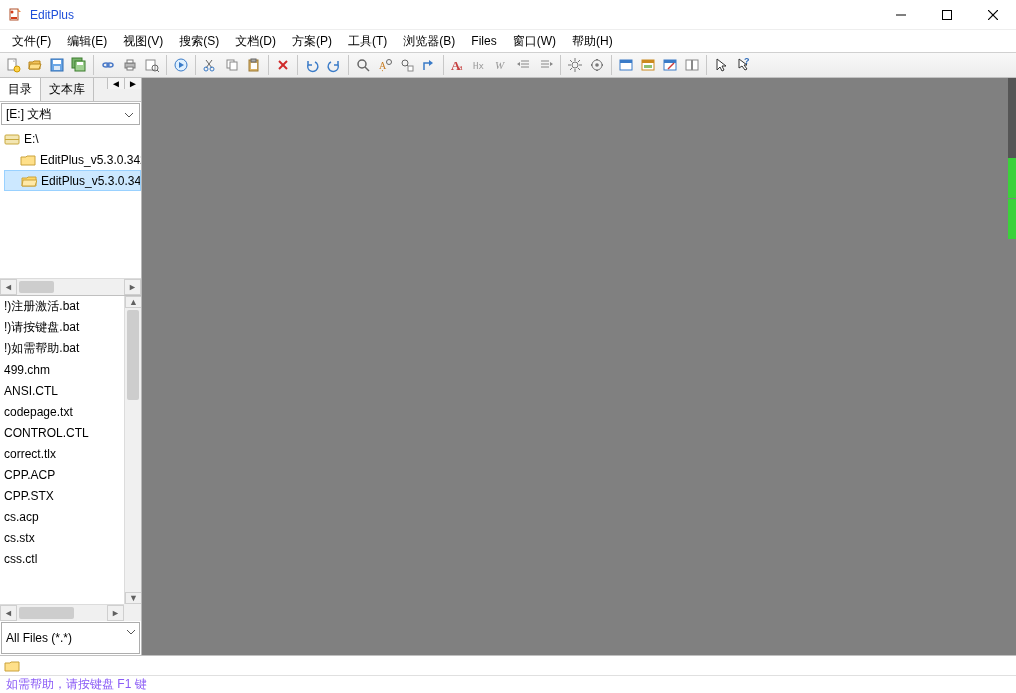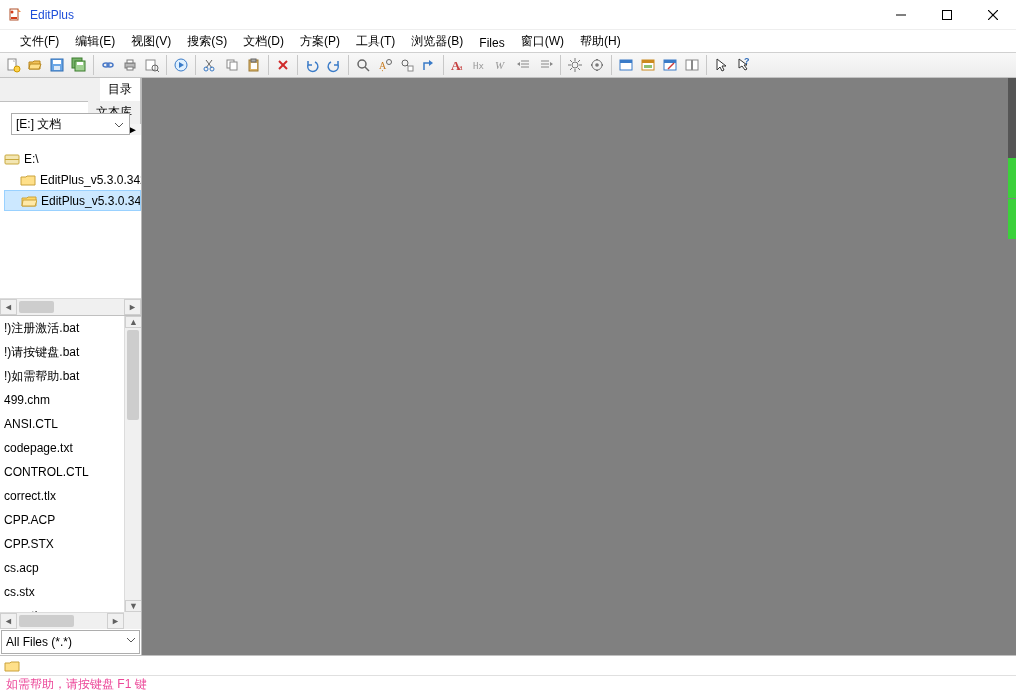--- a/index.html
+++ b/index.html
@@ -4,66 +4,66 @@
 <style>
 * { box-sizing: border-box; margin: 0; padding: 0; }
 html, body { width: 1016px; height: 693px; font-family: "Microsoft YaHei", "Segoe UI", Tahoma, sans-serif; font-size: 12px; background: #fff; overflow: hidden; }
 
 .titlebar { height: 30px; display: flex; align-items: center; background: #fff; border-bottom: 1px solid #eee; }
 .titlebar .app-icon { width: 16px; height: 16px; margin: 0 6px 0 8px; }
 .titlebar .title { flex: 0 0 auto; font-size: 12px; color: #1d4ed8; }
 .titlebar .spacer { flex: 1; }
 .win-btn { width: 46px; height: 30px; display: flex; align-items: center; justify-content: center; color: #000; }
 
-.menubar { height: 22px; display: flex; align-items: flex-end; padding: 0 12px; background: #fff; }
+.menubar { height: 22px; display: flex; align-items: center; padding: 0 4px; background: #fff; }
 .menu-item { padding: 2px 8px; font-size: 12px; color: #000; }
 
 .toolbar { height: 26px; background: linear-gradient(#f8f8f8,#ececec); border-top: 1px solid #d0d0d0; border-bottom: 1px solid #c2c2c2; display: flex; align-items: center; padding: 0 2px; }
 .t-btn { width: 22px; height: 22px; margin: 0 0px; display: flex; align-items: center; justify-content: center; border: 1px solid transparent; border-radius: 2px; }
 .t-sep { width: 1px; height: 20px; background: #c8c8c8; margin: 0 3px; }
 
 .main { display: flex; height: calc(693px - 30px - 22px - 26px - 18px - 20px); }
 .side { width: 142px; background: #fff; display: flex; flex-direction: column; border-right: 1px solid #b9b9b9; }
-.side-tabs-row { height: 24px; display: flex; align-items: flex-end; background: #f0f0f0; border-bottom: 1px solid #c0c0c0; flex-direction: column; }
+.side-tabs-row { height: 24px; display: flex; align-items: flex-start; background: #f0f0f0; border-bottom: 1px solid #c0c0c0; }
 .side-tab { padding: 3px 8px; font-size: 12px; border-right: 1px solid #c0c0c0; background: #fff; display: flex; align-items: center; }
 .side-tab.inactive { background: #f0f0f0; }
 .tab-arrows { margin-left: auto; display: flex; }
 .tab-arrow { width: 17px; border-left: 1px solid #c0c0c0; display: flex; align-items: center; justify-content: center; background: #f4f4f4; font-size: 10px; }
 
-.drive-select { height: 22px; border: 1px solid #adadad; margin: 11px; display: flex; align-items: center; padding: 0 4px; background: #fff; font-size: 12px; position: relative; }
+.drive-select { height: 22px; border: 1px solid #adadad; margin: 1px; display: flex; align-items: center; padding: 0 4px; background: #fff; font-size: 12px; position: relative; }
 .drive-select .dd { position: absolute; right: 3px; top: 4px; width: 14px; height: 14px; display:flex; align-items:center; justify-content:center; }
 
 .tree-area { flex: 0 0 auto; height: 170px; background: #fff; overflow: hidden; position: relative; border-bottom: 1px solid #c0c0c0; }
 .tree-inner { padding: 2px 0 2px 4px; }
 .tree-row { display: flex; align-items: center; height: 21px; font-size: 12px; white-space: nowrap; overflow: hidden; padding-right:2px; }
 .tree-row.selected { background: #cce8ff; border: 1px solid #99d1ff; height:21px; }
 .folder-icon { width: 16px; height: 14px; margin-right: 4px; flex-shrink:0; }
 .tree-scroll { position: absolute; bottom: 0; left: 0; right: 0; height: 17px; background: #f0f0f0; display: flex; border-top: 1px solid #dcdcdc; }
 .sc-btn { width: 17px; background: #f0f0f0; border: 1px solid #cfcfcf; display: flex; align-items:center; justify-content:center; font-size:9px; color:#606060; }
 .sc-track { flex:1; background:#f0f0f0; position:relative; }
 .sc-thumb { position:absolute; top:2px; left:2px; width:35px; height:12px; background:#cdcdcd; border-radius:2px; }
 
 .file-area { flex: 1; position: relative; overflow: hidden; background:#fff; }
 .file-list { position:absolute; top:0; left:0; right:17px; bottom:17px; overflow:hidden; }
-.file-row { height: 21px; display: flex; align-items: center; padding: 12px 4px; font-size: 12px; white-space: nowrap; }
+.file-row { height: 21px; display: flex; align-items: center; padding: 4px 4px; font-size: 12px; white-space: nowrap; }
 .file-vscroll { position:absolute; top:0; right:0; bottom:17px; width:17px; background:#f0f0f0; border-left:1px solid #dcdcdc; display:flex; flex-direction:column; }
 .file-hscroll { position:absolute; left:0; right:17px; bottom:0; height:17px; background:#f0f0f0; border-top:1px solid #dcdcdc; display:flex; }
 .vthumb { margin:2px; flex:0 0 90px; background:#cdcdcd; border-radius:2px; }
 .corner { position:absolute; right:0; bottom:0; width:17px; height:17px; background:#f0f0f0; }
 
-.filter-select { height: 24px; border: 1px solid #adadad; margin: 1px; display:flex; align-items:center; padding:0 4px; background:#fff; font-size:12px; position:relative; }
+.filter-select { height: 32px; border: 1px solid #adadad; margin: 1px; display:flex; align-items:center; padding:0 4px; background:#fff; font-size:12px; position:relative; }
 .filter-select .dd { position:absolute; right:3px; top:4px; }
 
 .editor-zone { flex: 1; background: #808080; position: relative; }
 .editor-marker { position:absolute; top:0; right:0; width:8px; height:100%; }
 .editor-marker .dark { background:#555; height:80px; width:8px; }
 .editor-marker .green { background:#3bd13b; width:8px; }
 
 .bottom-bar { height: 20px; border-top:1px solid #c0c0c0; background:#fff; display:flex; align-items:center; padding:0 4px; }
-.status-bar { height: 18px; background:#fff; border-top:1px solid #e0e0e0; display:flex; align-items:center; padding:0 6px; font-size:12px; color:#ec4899; }
+.status-bar { height: 18px; background:#fff; border-top:1px solid #e0e0e0; display:flex; align-items:center; padding:0 6px; font-size:12px; color:#8b5cf6; }
 
 svg { display:block; }
 </style>
 </head>
 <body>
 
 <div class="titlebar">
   <span class="app-icon">
     <svg width="16" height="16" viewBox="0 0 16 16">
         <rect x="2" y="2" width="8" height="11" fill="#fff" stroke="#b0502a"></rect>

